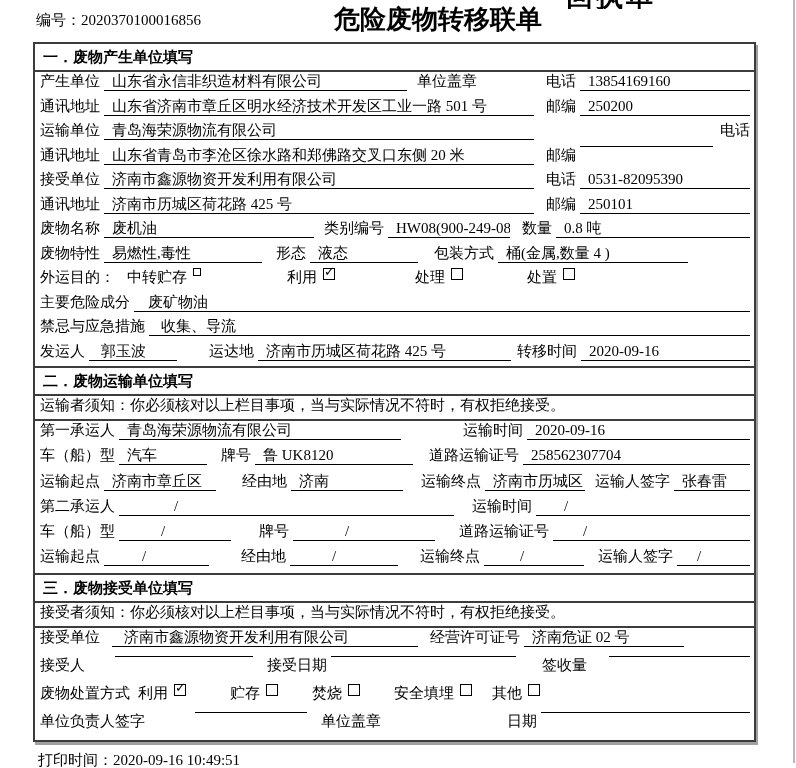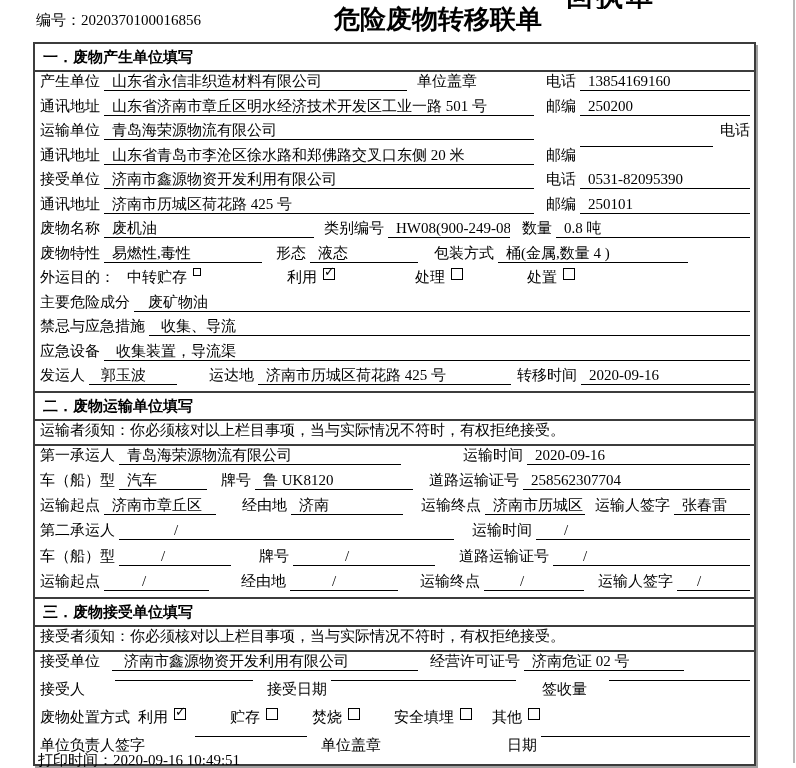--- a/index.html
+++ b/index.html
@@ -137,24 +137,20 @@
     <div class="row" style="height:24.5px">
       <span class="lbl">主要危险成分</span>
       <span class="u grow" style="padding-left:14px">废矿物油</span>
     </div>
 
     <div class="row" style="height:24.5px">
       <span class="lbl">禁忌与应急措施</span>
       <span class="u grow" style="padding-left:12px">收集、导流</span>
     </div>
 
-    <div class="row" style="height:24.5px">
-      <span class="lbl">应急设备</span>
-      <span class="u grow" style="padding-left:12px">收集装置，导流渠</span>
-    </div>
 
     <div class="row" style="height:24.5px">
       <span class="lbl">发运人</span>
       <span class="u" style="width:88px;padding-left:12px">郭玉波</span>
       <span class="lbl" style="margin-left:32px">运达地</span>
       <span class="u" style="width:253px">济南市历城区荷花路 425 号</span>
       <span class="lbl" style="margin-left:6px">转移时间</span>
       <span class="u grow">2020-09-16</span>
     </div>
 

